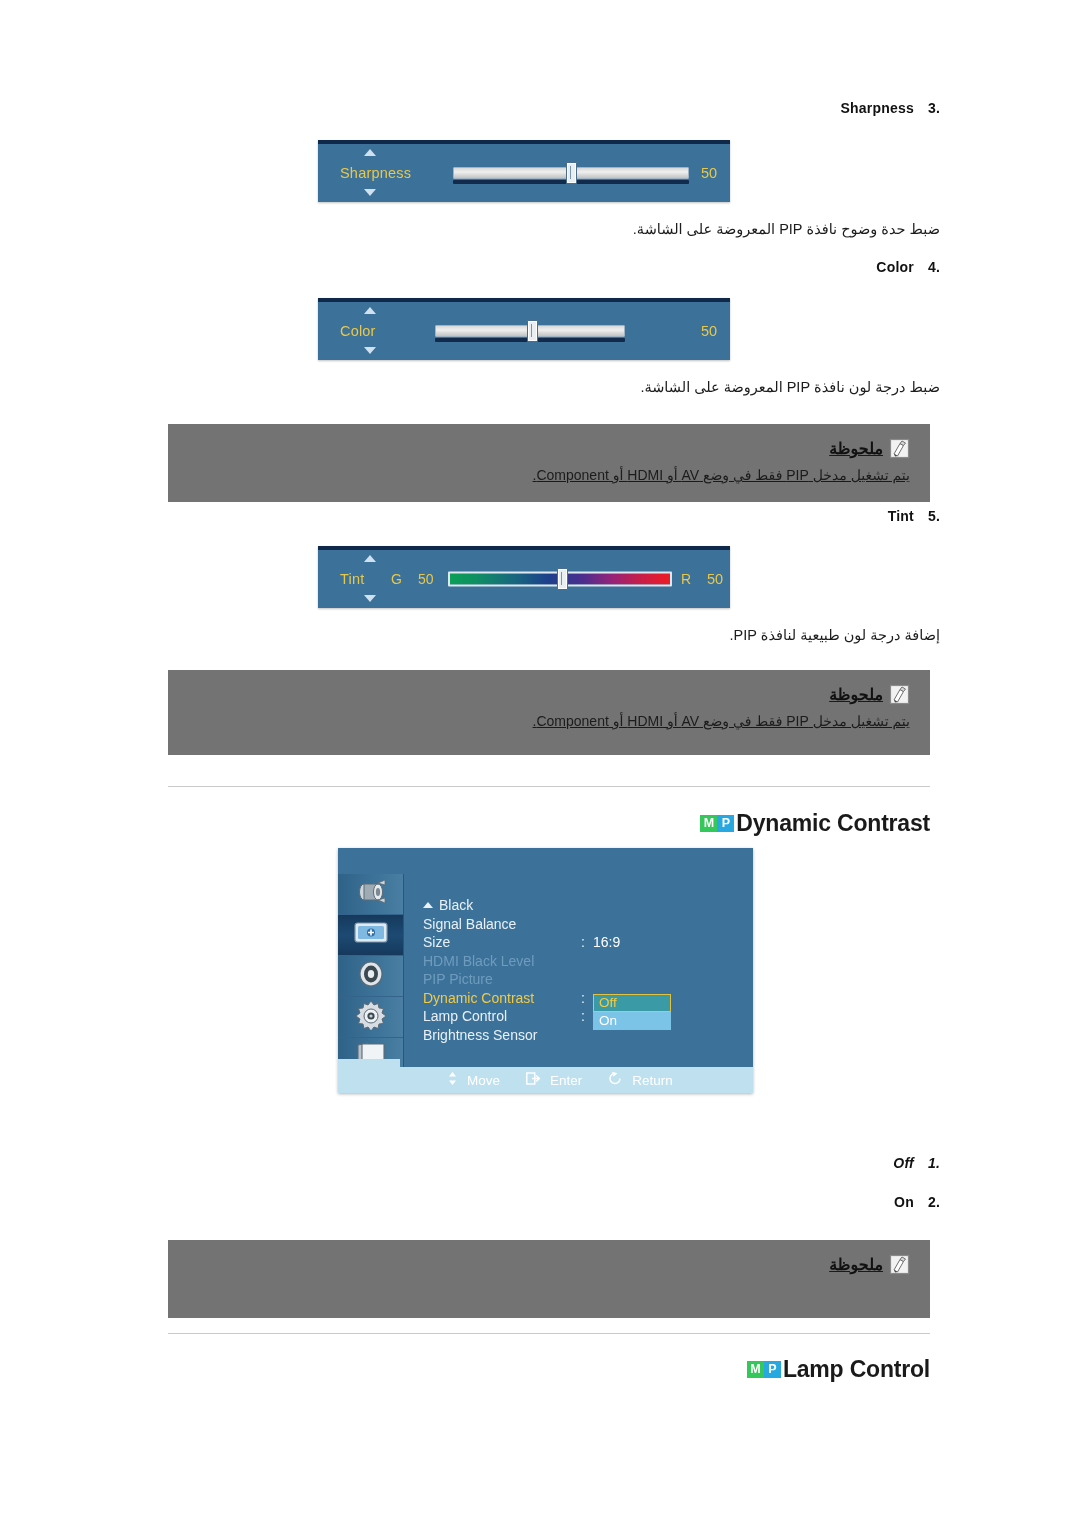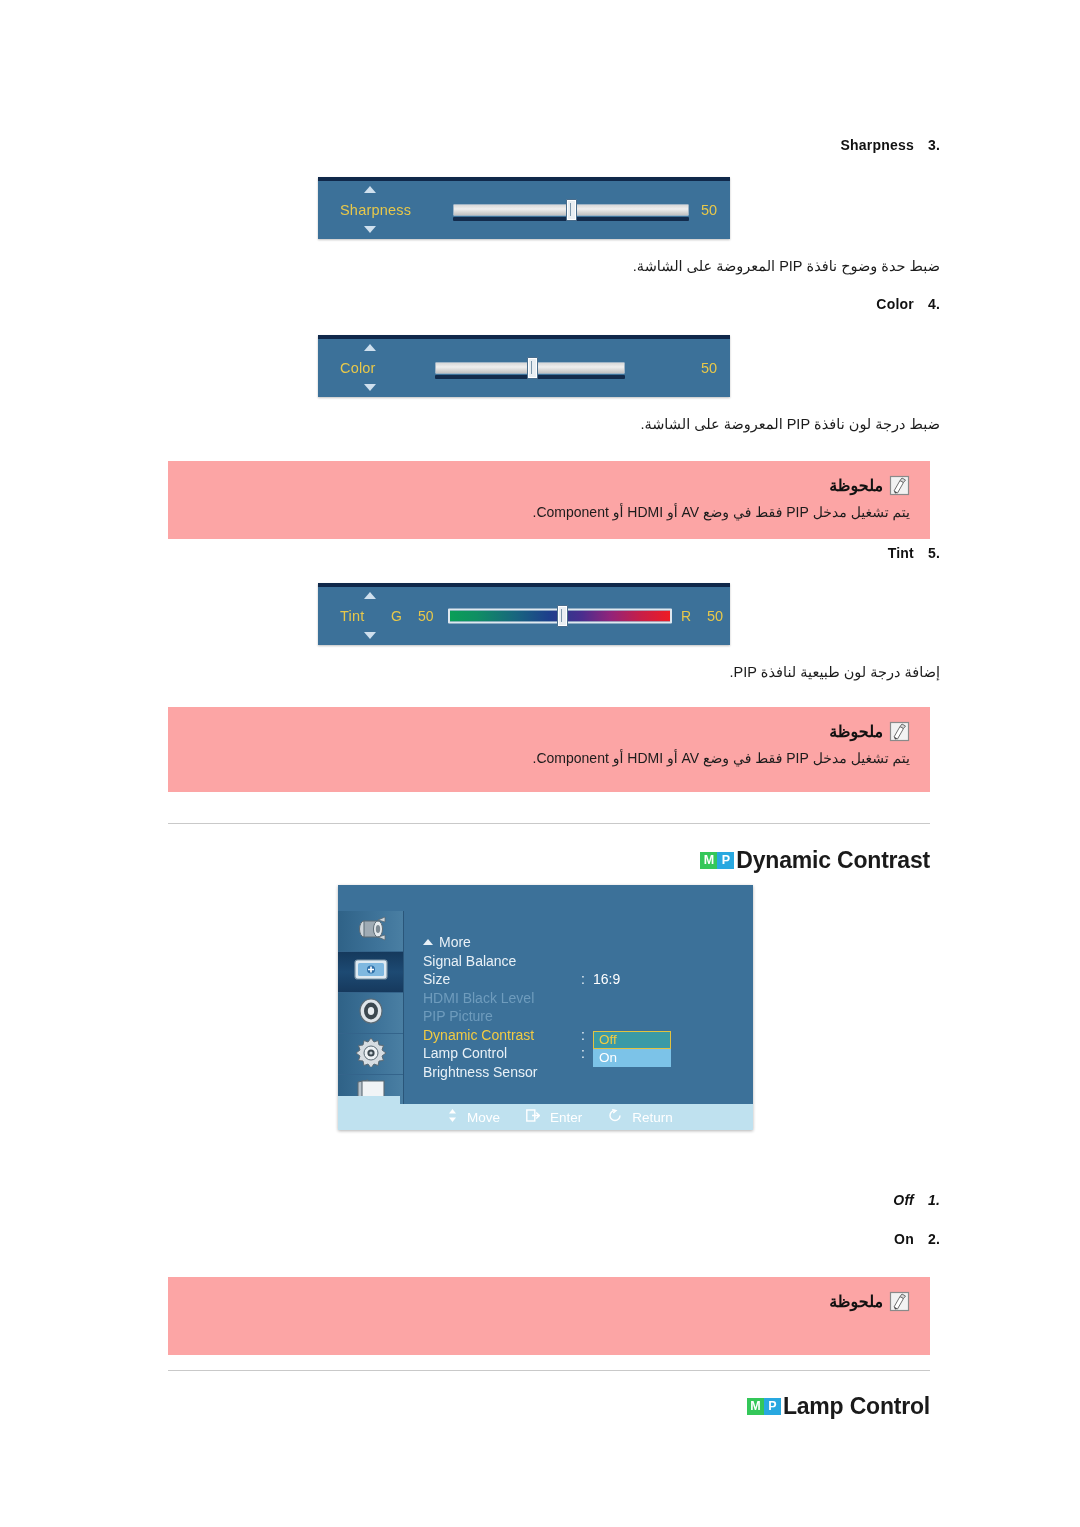--- a/index.html
+++ b/index.html
@@ -11,21 +11,20 @@
     width: 1080px;
     height: 1527px;
     position: relative;
     font-family: "Liberation Sans", sans-serif;
     color: #1a1a1a;
     overflow: hidden;
   }
   .page {
     position: absolute;
     inset: 0;
-    margin-top: 37px;
   }
   .numbered-item {
     position: absolute;
     direction: rtl;
     text-align: right;
     font-size: 14px;
     font-weight: bold;
     color: #111;
     letter-spacing: 0.2px;
   }
@@ -44,25 +43,26 @@
     direction: rtl;
     text-align: right;
     font-size: 14.5px;
     color: #1c1c1c;
     line-height: 1.6;
   }
 
   
   .note-box {
     position: absolute;
-    background: #fca5a5;
+    background: #737373;
     direction: rtl;
     text-align: right;
     box-sizing: border-box;
     padding: 14px 20px 16px 20px;
+    text-decoration: underline;
   }
   .note-title {
     display: flex;
     flex-direction: row;
     justify-content: flex-start;
     align-items: center;
     gap: 6px;
     font-size: 16px;
     font-weight: bold;
     color: #111;
@@ -528,21 +528,21 @@
             <path d="M22 25 L30 25 L30 19 Z" fill="#dbe2e7" stroke="#5b6a74" stroke-width="0.9"></path>
             <circle cx="26" cy="22" r="1.4" fill="#4a555d"></circle>
           </svg>
         </span>
       </div>
     </div>
 
     <div class="osd-menu-list">
       <div class="osd-row">
         <span class="caret-up"></span>
-        <span class="m-name">More</span>
+        <span class="m-name">Black</span>
       </div>
       <div class="osd-row">
         <span class="m-name">Signal Balance</span>
       </div>
       <div class="osd-row">
         <span class="m-name">Size</span>
         <span class="colon">:</span>
         <span class="m-val">16:9</span>
       </div>
       <div class="osd-row dim">

